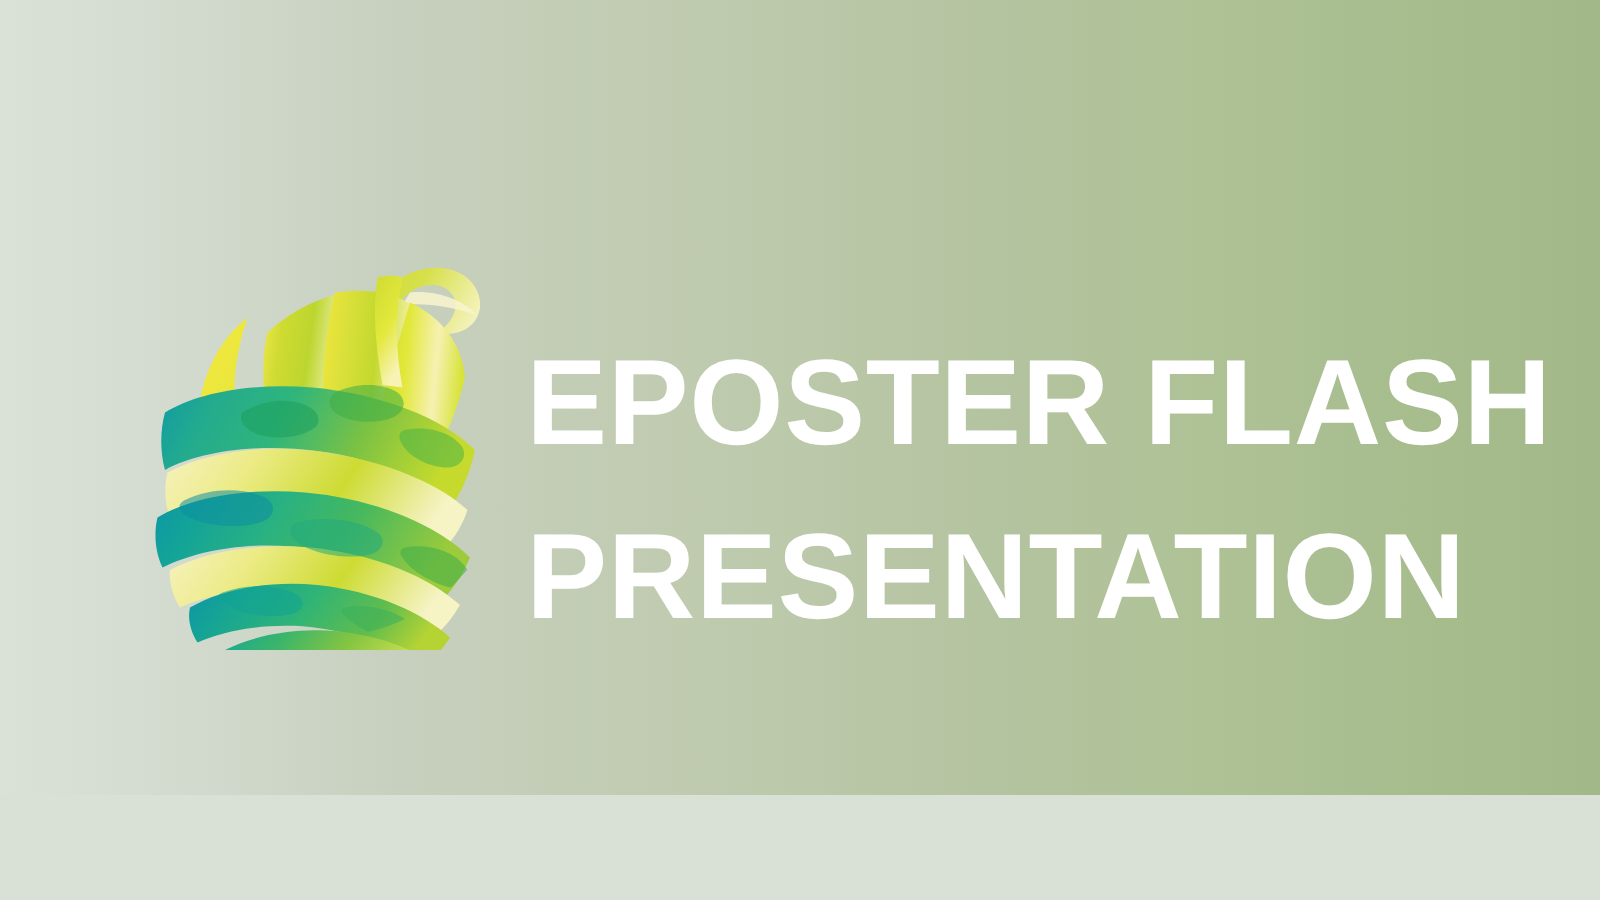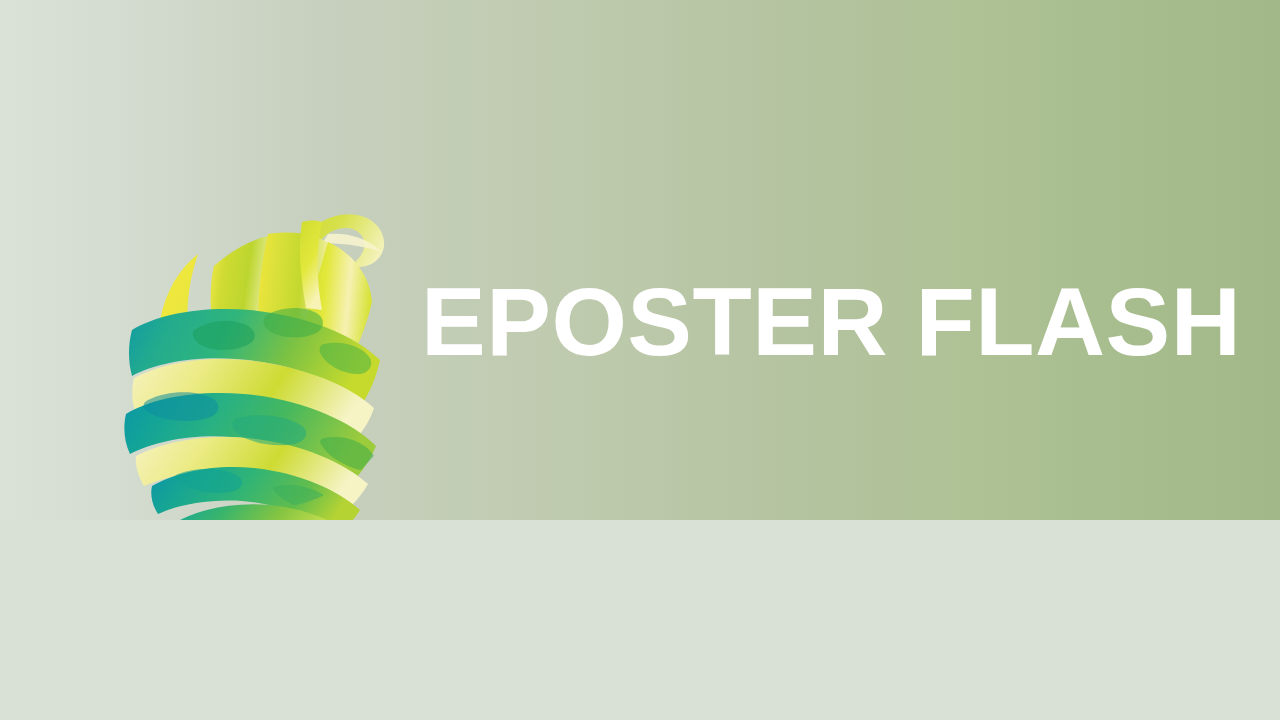--- a/index.html
+++ b/index.html
@@ -11,21 +11,21 @@
     overflow: hidden;
   }
   body {
     font-family: "Liberation Sans", sans-serif;
     background: #d9e0d6;
   }
 
   #slide {
     position: relative;
     width: 1280px;
-    height: 520px;
+    height: 636px;
     background: linear-gradient(
         90deg,
         #dae1d7 0%,
         #d5ddd2 8%,
         #c7d0be 25%,
         #bdc9ab 48%,
         #b4c3a0 62%,
         #afc296 75%,
         #a7bd8e 88%,
         #a2b888 100%);
@@ -266,15 +266,16 @@
         <path d="M60 272 C 80 264, 106 266, 120 274 C 128 280, 124 288, 112 290
                  C 94 293, 70 288, 60 280 C 55 277, 55 274, 60 272 Z" fill="#12a294"></path>
         <path d="M158 284 C 180 280, 204 288, 214 300 C 218 307, 211 314, 200 312
                  C 182 308, 164 298, 157 290 C 154 287, 155 285, 158 284 Z" fill="#3bb05e"></path>
       </g>
     </svg>
   </div>
 
   <div id="headline">
     <span class="headline-line">EPOSTER FLASH</span>
+    <span class="headline-line">PRESENTATION</span>
   </div>
 
 </div>
 
 </body></html>

